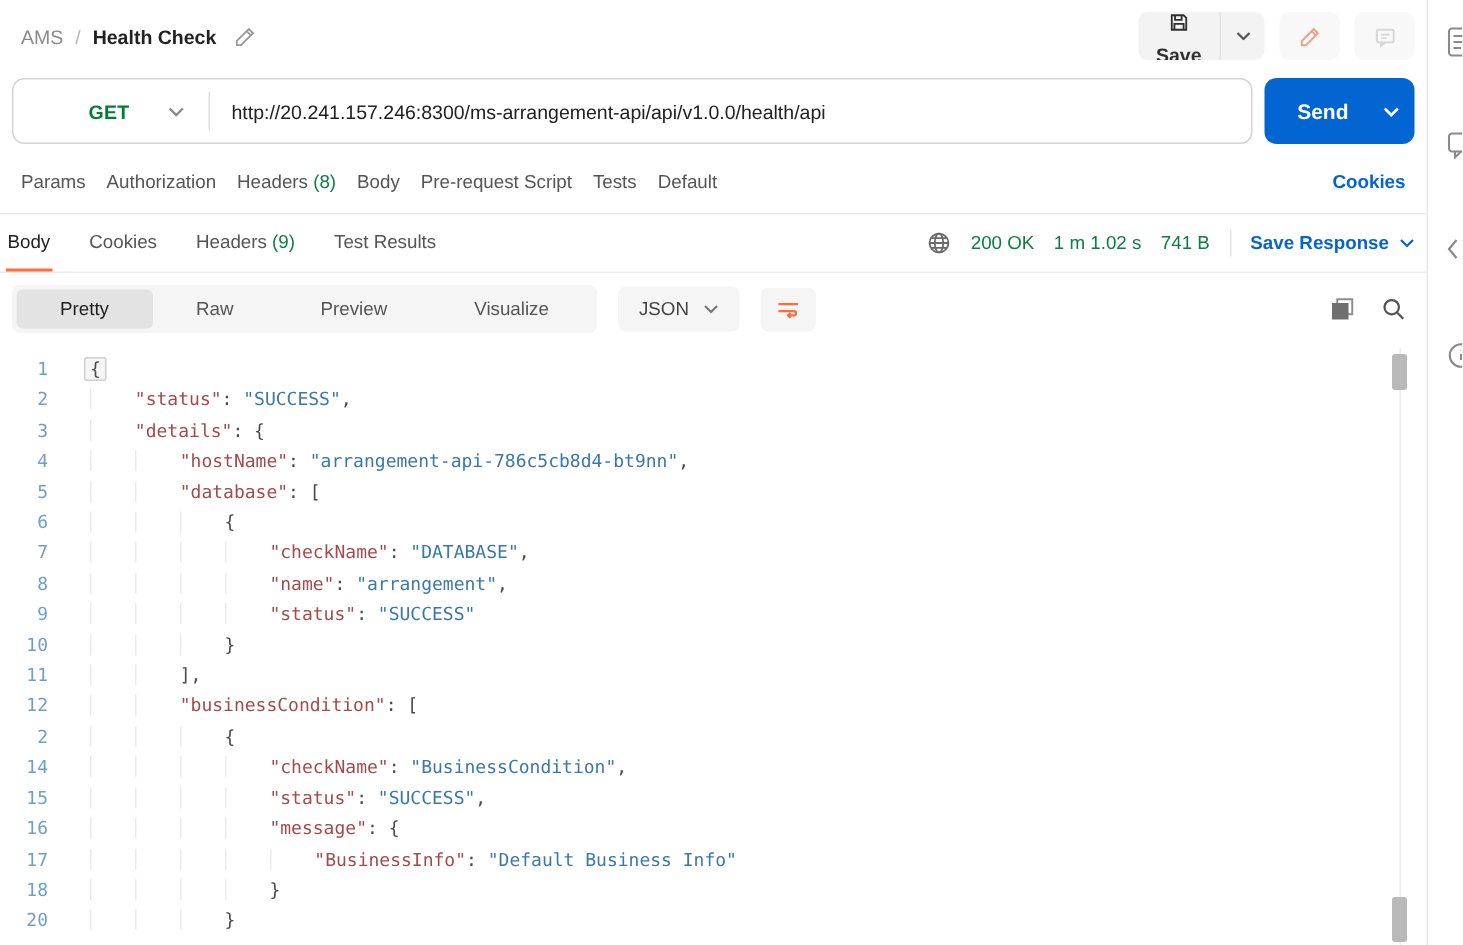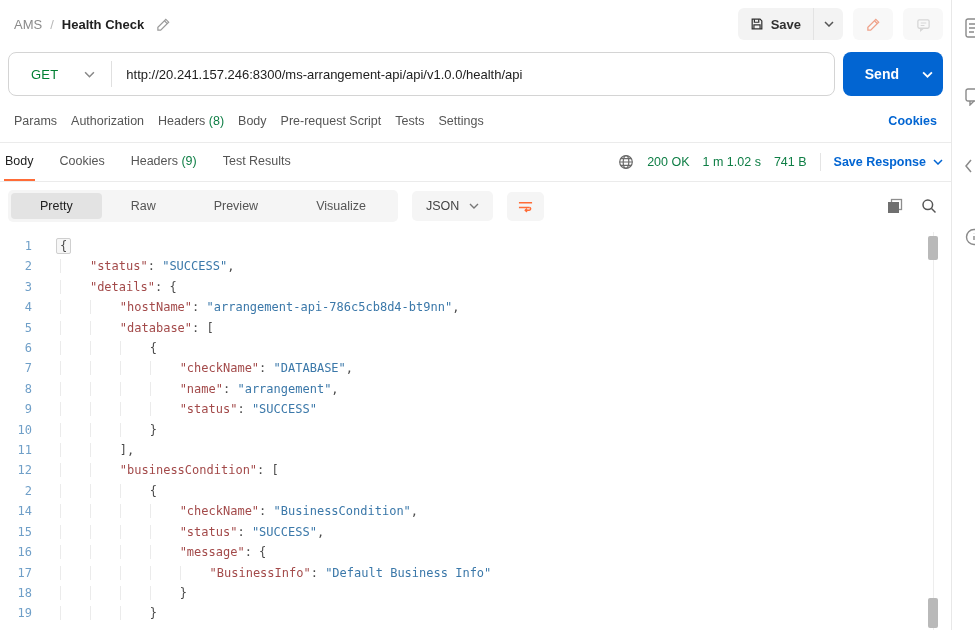--- a/index.html
+++ b/index.html
@@ -10,29 +10,29 @@
 
   
   .hdr { height:48px; display:flex; align-items:center; padding:0 8px 0 14px; }
   .crumb { display:flex; align-items:center; gap:8px; font-size:13px; }
   .crumb-col { color:#8a8a8a; }
   .crumb-sep { color:#b8b8b8; }
   .crumb-name { color:#212121; font-weight:700; }
   .icon-btn { background:none; border:none; cursor:pointer; display:flex; align-items:center; justify-content:center; }
   .hdr-right { margin-left:auto; display:flex; align-items:center; gap:10px; }
   .save-group { display:flex; align-items:stretch; background:#f3f3f3; border-radius:6px; overflow:hidden; height:32px; }
-  .save-main { display:flex; align-items:center; gap:7px; padding:0 12px; font-size:13px; font-weight:700; color:#303030; border:none; background:transparent; cursor:pointer; }
+  .save-main { display:flex; align-items:center; gap:7px; padding:0 12px; font-size:13px; font-weight:700; color:#303030; border:none; background:transparent; cursor:pointer;flex-direction:column; }
   .save-caret { width:30px; display:flex; align-items:center; justify-content:center; border:none; background:transparent; border-left:1px solid #e3e3e3; cursor:pointer; }
   .soft-btn { width:40px; height:32px; border:none; border-radius:6px; background:#f8f8f8; display:flex; align-items:center; justify-content:center; cursor:pointer; }
 
   
   .req-row { height:52px; display:flex; align-items:center; padding:0 8px; gap:8px; }
   .url-box { flex:1; height:44px; border:1px solid #d4d4d4; border-radius:8px; display:flex; align-items:center; background:#fff; overflow:hidden; }
   .method { display:flex; align-items:center; gap:26px; padding:0 16px 0 22px; cursor:pointer; }
-  .method-label { color:#007f31; font-weight:400; font-size:13px; letter-spacing:.2px; }
+  .method-label { color:#007f31; font-weight:700; font-size:13px; letter-spacing:.2px;margin-left:28px; }
   .url-divider { width:1px; height:26px; background:#e0e0e0; }
   .url-input { flex:1; border:none; outline:none; font-size:13px; color:#212121; padding:0 10px 0 14px; background:transparent; font-family:"Liberation Sans", sans-serif; }
   .send-group { display:flex; align-items:stretch; height:44px; background:#0265d2; border-radius:8px; overflow:hidden; }
   .send-main { border:none; background:transparent; color:#fff; font-weight:700; font-size:14px; padding:0 12px 0 22px; cursor:pointer; }
   .send-caret { border:none; background:transparent; width:32px; display:flex; align-items:center; justify-content:center; cursor:pointer; }
 
   
   .req-tabs { height:43px; display:flex; align-items:center; gap:14px; padding:0 14px; border-bottom:1px solid #ebebeb; }
   .rtab { font-size:12.5px; color:#555; cursor:pointer; white-space:nowrap; }
   .cnt { color:#0e7e45; }
@@ -155,21 +155,21 @@
       </div>
     </div>
 
     <div class="req-tabs">
       <span class="rtab">Params</span>
       <span class="rtab">Authorization</span>
       <span class="rtab"><span>Headers</span>&nbsp;<span class="cnt">(8)</span></span>
       <span class="rtab">Body</span>
       <span class="rtab">Pre-request Script</span>
       <span class="rtab">Tests</span>
-      <span class="rtab">Settings</span>
+      <span class="rtab">Default</span>
       <span class="cookies-link">Cookies</span>
     </div>
 
     <div class="resp-bar">
       <div class="resp-tabs">
         <span class="resptab active">Body</span>
         <span class="resptab">Cookies</span>
         <span class="resptab"><span>Headers</span>&nbsp;<span class="cnt">(9)</span></span>
         <span class="resptab">Test Results</span>
       </div>
@@ -243,21 +243,21 @@
           <div class="code-line"><span class="ln">9</span><span class="lt"><span class="ig">    </span><span class="ig">    </span><span class="ig">    </span><span class="ig">    </span><span class="tk-key">"status"</span><span class="tk-punc">: </span><span class="tk-str">"SUCCESS"</span></span></div>
           <div class="code-line"><span class="ln">10</span><span class="lt"><span class="ig">    </span><span class="ig">    </span><span class="ig">    </span><span class="tk-punc">}</span></span></div>
           <div class="code-line"><span class="ln">11</span><span class="lt"><span class="ig">    </span><span class="ig">    </span><span class="tk-punc">],</span></span></div>
           <div class="code-line"><span class="ln">12</span><span class="lt"><span class="ig">    </span><span class="ig">    </span><span class="tk-key">"businessCondition"</span><span class="tk-punc">: [</span></span></div>
           <div class="code-line"><span class="ln">2</span><span class="lt"><span class="ig">    </span><span class="ig">    </span><span class="ig">    </span><span class="tk-punc">{</span></span></div>
           <div class="code-line"><span class="ln">14</span><span class="lt"><span class="ig">    </span><span class="ig">    </span><span class="ig">    </span><span class="ig">    </span><span class="tk-key">"checkName"</span><span class="tk-punc">: </span><span class="tk-str">"BusinessCondition"</span><span class="tk-punc">,</span></span></div>
           <div class="code-line"><span class="ln">15</span><span class="lt"><span class="ig">    </span><span class="ig">    </span><span class="ig">    </span><span class="ig">    </span><span class="tk-key">"status"</span><span class="tk-punc">: </span><span class="tk-str">"SUCCESS"</span><span class="tk-punc">,</span></span></div>
           <div class="code-line"><span class="ln">16</span><span class="lt"><span class="ig">    </span><span class="ig">    </span><span class="ig">    </span><span class="ig">    </span><span class="tk-key">"message"</span><span class="tk-punc">: {</span></span></div>
           <div class="code-line"><span class="ln">17</span><span class="lt"><span class="ig">    </span><span class="ig">    </span><span class="ig">    </span><span class="ig">    </span><span class="ig">    </span><span class="tk-key">"BusinessInfo"</span><span class="tk-punc">: </span><span class="tk-str">"Default Business Info"</span></span></div>
           <div class="code-line"><span class="ln">18</span><span class="lt"><span class="ig">    </span><span class="ig">    </span><span class="ig">    </span><span class="ig">    </span><span class="tk-punc">}</span></span></div>
-          <div class="code-line"><span class="ln">19</span><span class="lt"><span class="ig">    </span><span class="ig">    </span><span class="ig">    </span><span class="tk-punc">}</span></span></div>
+          <div class="code-line"><span class="ln">20</span><span class="lt"><span class="ig">    </span><span class="ig">    </span><span class="ig">    </span><span class="tk-punc">}</span></span></div>
         </div>
     </div>
   </div>
 
   <div class="sb-track"></div>
   <div class="sb-thumb top"></div>
   <div class="sb-thumb bottom"></div>
 
   <div class="rail">
     <span class="rail-icon" style="top:18px;">

